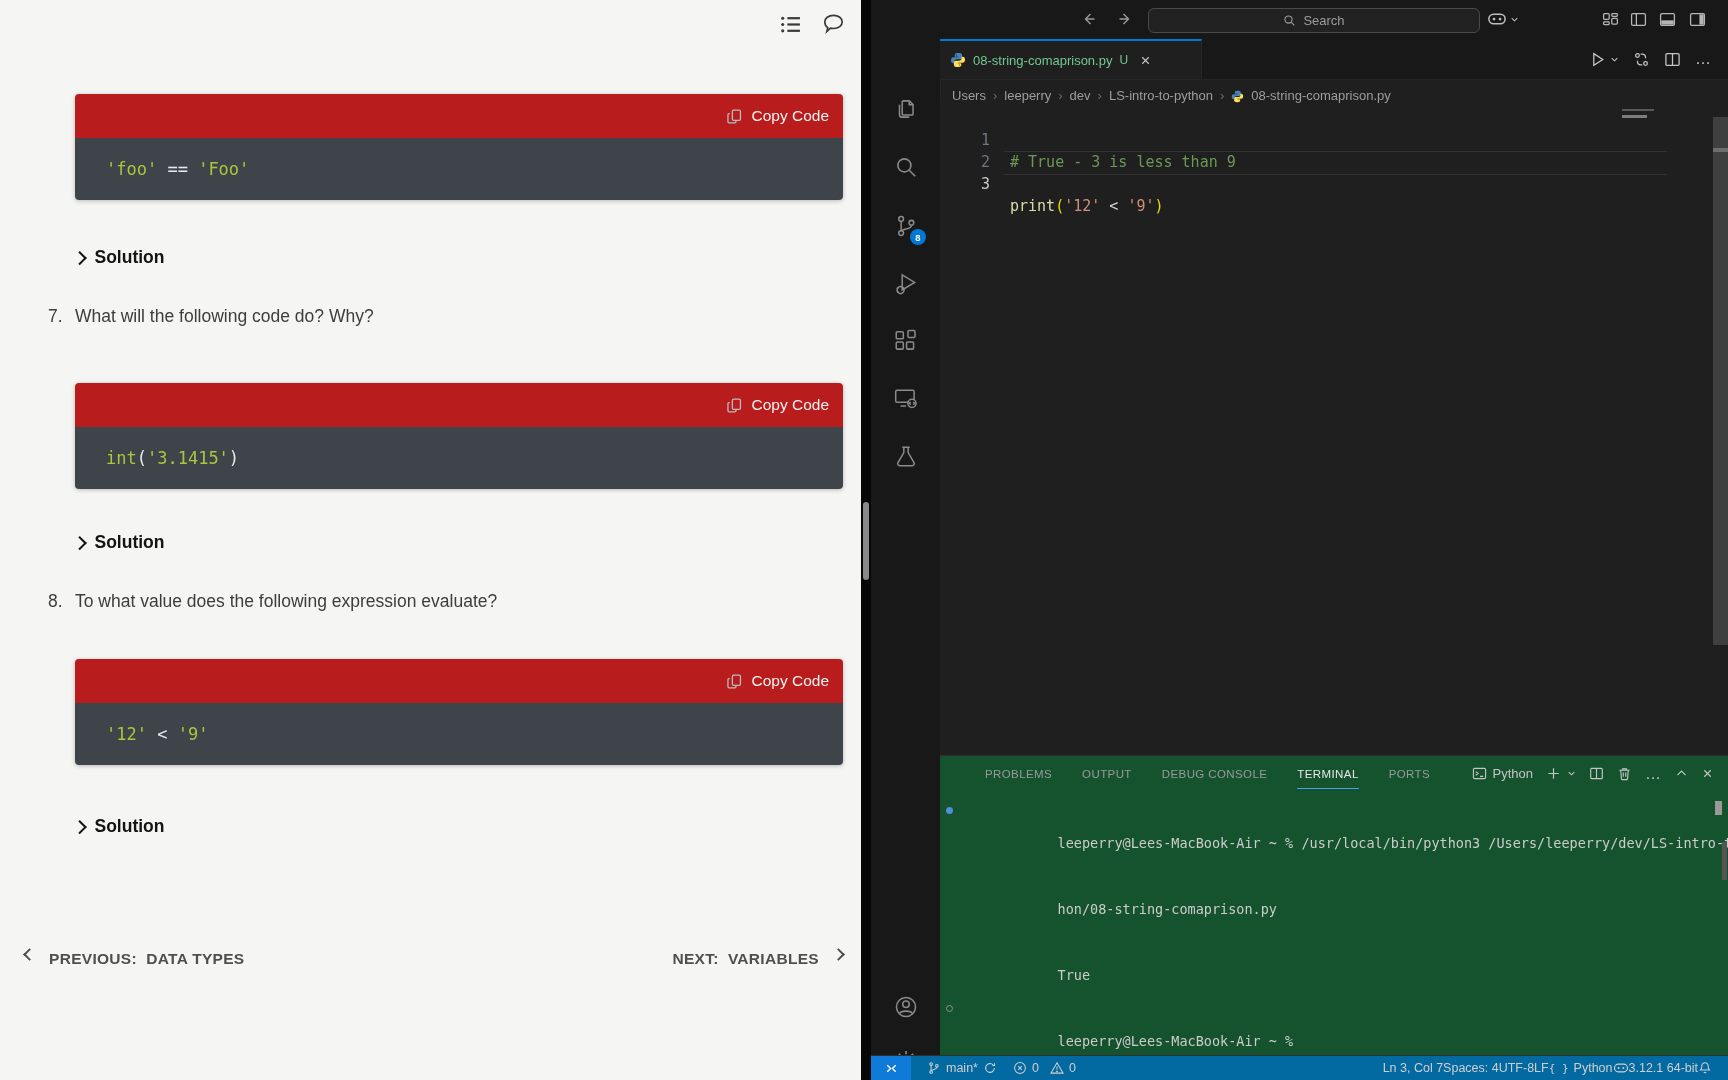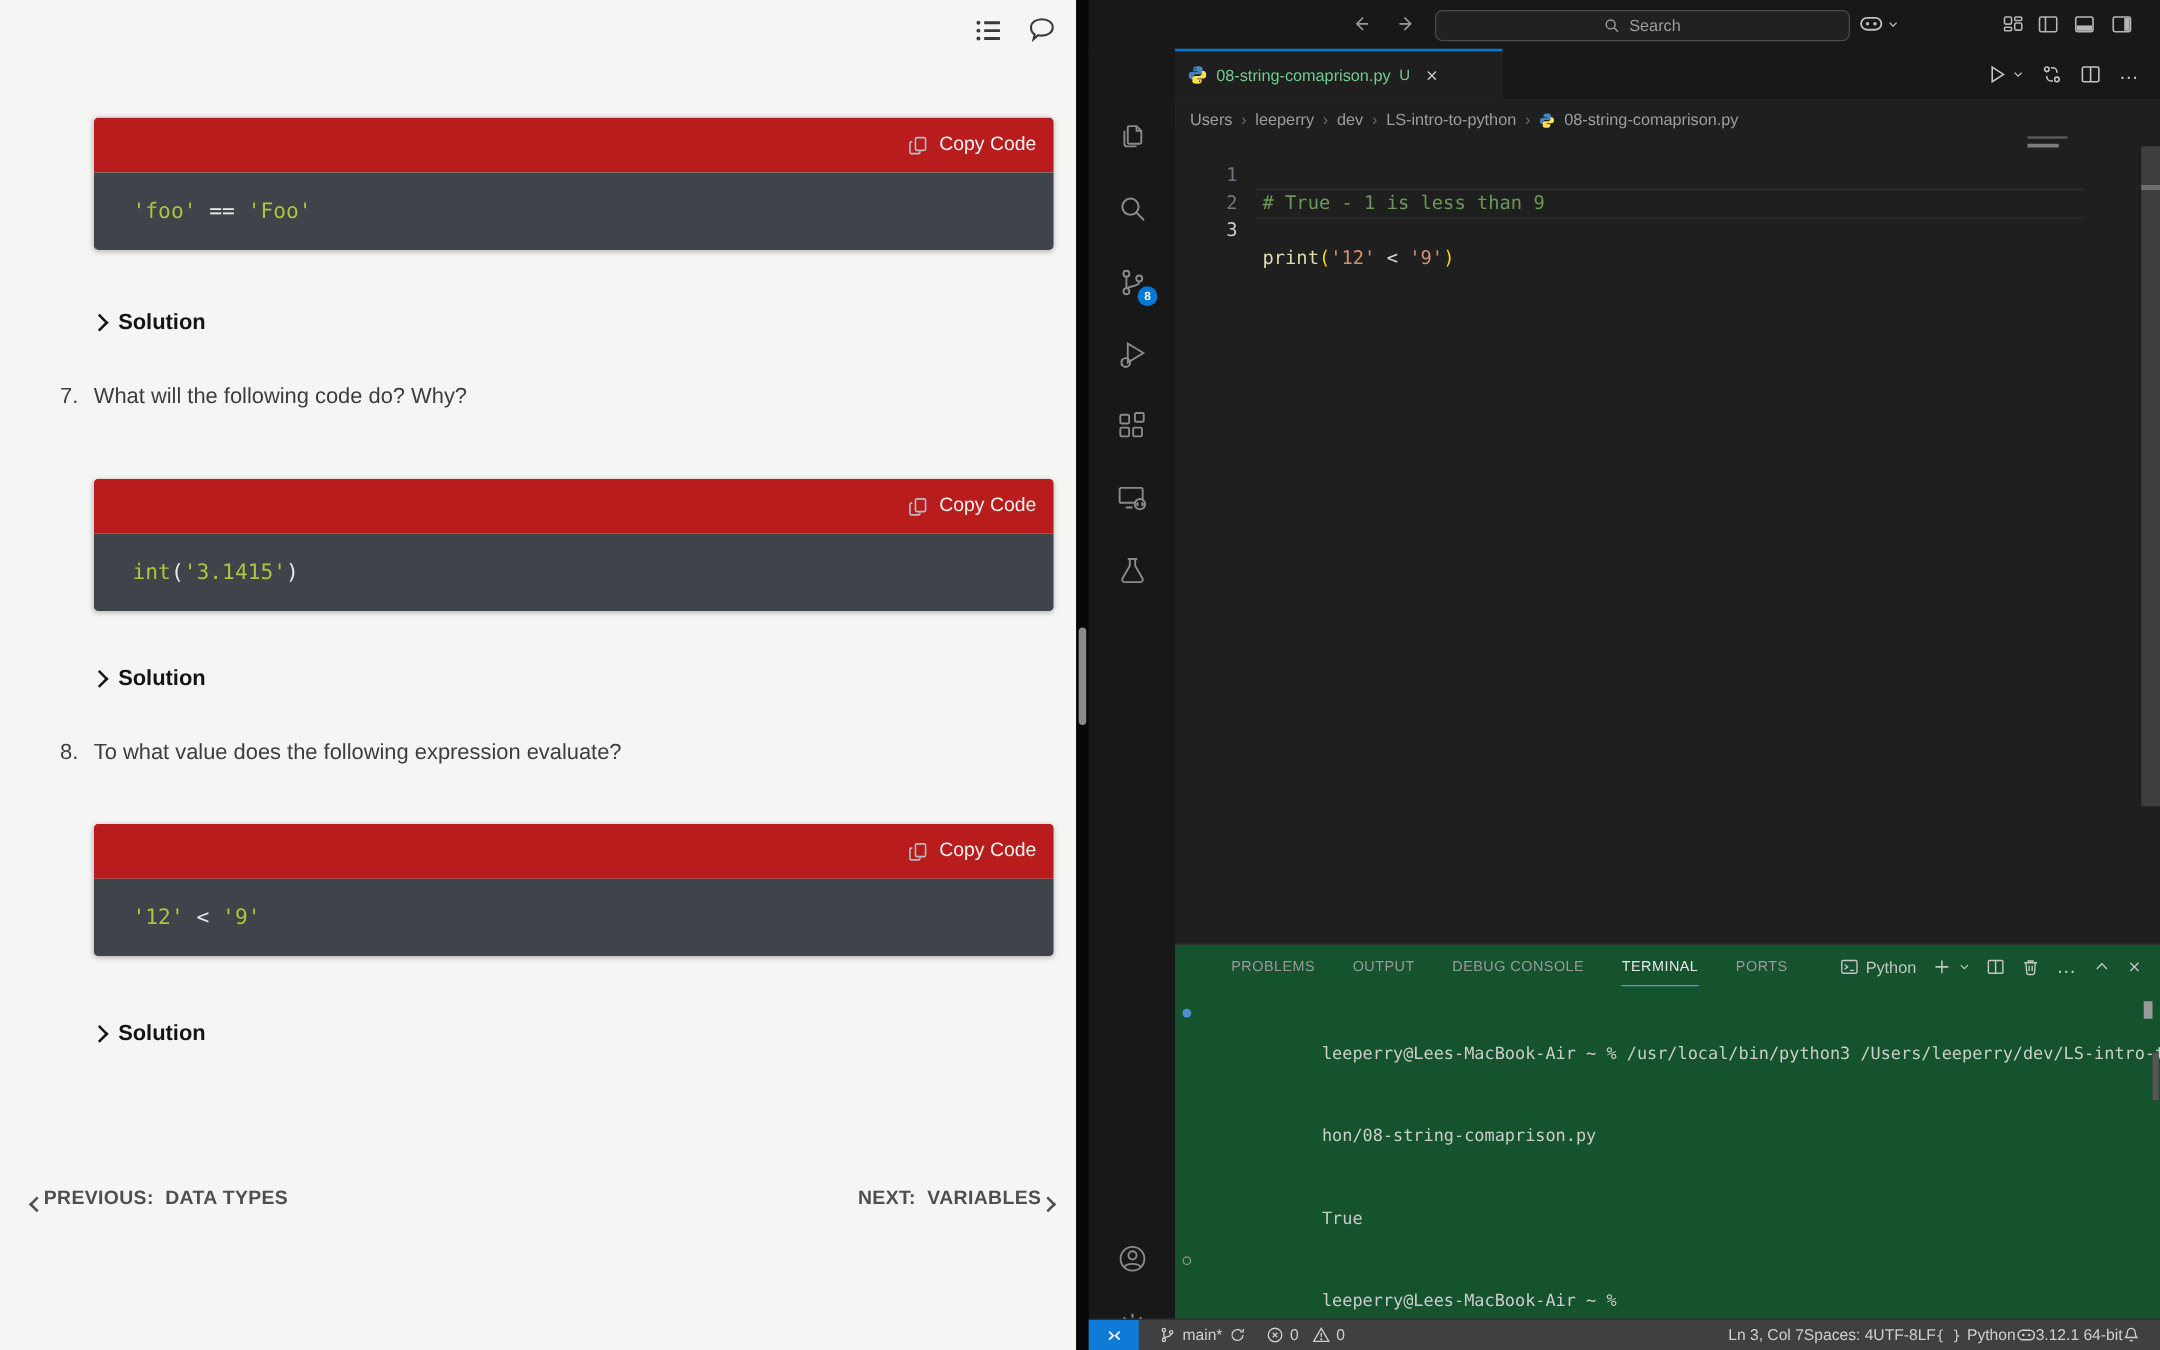--- a/index.html
+++ b/index.html
@@ -27,21 +27,21 @@
   .chev{display:inline-block;width:7.5px;height:7.5px;border-top:2.6px solid currentColor;border-right:2.6px solid currentColor;}
   .chev-right{transform:rotate(45deg);}
   .chev-left{transform:rotate(-135deg);}
 
   .question{position:absolute;left:48px;display:flex;font-size:17.5px;color:#3d3d3d;width:770px;}
   .q-num{width:27px;flex:0 0 27px;}
   .q-7{top:306px;} .q-8{top:591px;}
 
   .footer-nav{position:absolute;left:25px;right:18px;top:950px;display:flex;justify-content:space-between;
               font-size:15.5px;font-weight:700;color:#4f4f4f;letter-spacing:.3px;}
-  .nav-link{display:flex;align-items:flex-end;gap:1px;cursor:pointer;white-space:pre;}
+  .nav-link{display:flex;align-items:flex-start;gap:15px;cursor:pointer;white-space:pre;}
   .footer-nav .chev{width:7px;height:7px;border-width:2.4px;}
 
   .page-scroll{position:absolute;left:861px;top:0;width:10px;height:1080px;background:#070707;}
   .page-scroll-thumb{position:absolute;left:2px;top:502px;width:6px;height:78px;border-radius:3px;background:#8a8a8a;}
 
   
   .vscode{position:absolute;left:871px;top:0;width:857px;height:1080px;background:#1f1f1f;color:#cccccc;}
 
   
   .titlebar{position:absolute;left:0;top:0;right:0;height:39px;background:#181818;border-bottom:1px solid #2a2a2a;}
@@ -107,21 +107,21 @@
   .term-body{position:relative;padding-top:11px;}
   .term-line{position:relative;padding-left:20px;font-family:"DejaVu Sans Mono",monospace;font-size:13.5px;
              line-height:16.5px;color:#cccccc;white-space:pre;}
   .term-marker{position:absolute;left:6px;top:5px;width:7px;height:7px;border-radius:50%;box-sizing:border-box;}
   .term-marker.m-filled{background:#4e8fd5;}
   .term-marker.m-circle{border:1.2px solid #8f8f8f;}
   .term-notch{position:absolute;right:6px;top:45px;width:7px;height:14px;background:#9a9a9a;}
   .term-scroll{position:absolute;right:1px;top:86px;width:5px;height:38px;background:#555;}
 
   
-  .statusbar{position:absolute;left:0;right:0;bottom:0;height:25px;background:#404040;border-top:1px solid #2f2f2f;
+  .statusbar{position:absolute;left:0;right:0;bottom:0;height:25px;background:#0369a1;border-top:1px solid #2f2f2f;
              box-sizing:border-box;display:flex;align-items:center;font-size:12.5px;color:#cfcfcf;text-align:right;}
   .sb-item{display:flex;align-items:center;gap:5px;cursor:pointer;white-space:nowrap;}
   .sb-remote{width:40px;height:100%;background:#0f7ad8;display:flex;align-items:center;justify-content:center;color:#fff;}
   .sb-left{display:flex;align-items:center;gap:16px;margin-left:16px;}
   .sb-right{margin-left:auto;display:flex;align-items:center;gap:0;margin-right:16px;}
 </style>
 </head>
 <body>
 
 <div class="screen">
@@ -414,21 +414,21 @@
           <path fill="#4584b6" d="M7.9 1c-1.8 0-3.2.5-3.2 2v1.7h3.4v.6H3.3c-1.5 0-2.3 1-2.3 3 0 1.9.8 3 2.3 3h1.2V9.5c0-1.3 1.1-2.2 2.4-2.2h3.3c1 0 1.9-.8 1.9-1.9V3c0-1.4-1.4-2-3.2-2z"></path>
           <path fill="#ffde57" d="M8.1 15c1.8 0 3.2-.5 3.2-2v-1.7H7.9v-.6h4.8c1.5 0 2.3-1 2.3-3 0-1.9-.8-3-2.3-3h-1.2v1.8c0 1.3-1.1 2.2-2.4 2.2H5.8c-1 0-1.9.8-1.9 1.9V13c0 1.4 1.4 2 3.2 2z"></path>
         </svg>
         <span class="bc-item">08-string-comaprison.py</span>
       </div>
 
       <div class="editor">
         <div class="cur-line"></div>
         <div class="codeline cl-1">
           <span class="gutter">1</span>
-          <span class="ltext"><span class="tk-comment"># True - 1 is less than 9</span></span>
+          <span class="ltext"><span class="tk-comment"># True - 3 is less than 9</span></span>
         </div>
         <div class="codeline cl-2">
           <span class="gutter">2</span>
           <span class="ltext"></span>
         </div>
         <div class="codeline cl-3">
           <span class="gutter active">3</span>
           <span class="ltext"><span class="tk-fn">print</span><span class="tk-bracket">(</span><span class="tk-str">'12'</span><span class="tk-op"> &lt; </span><span class="tk-str">'9'</span><span class="tk-bracket">)</span></span>
         </div>
         <div class="minimap-line mm-1"></div>

